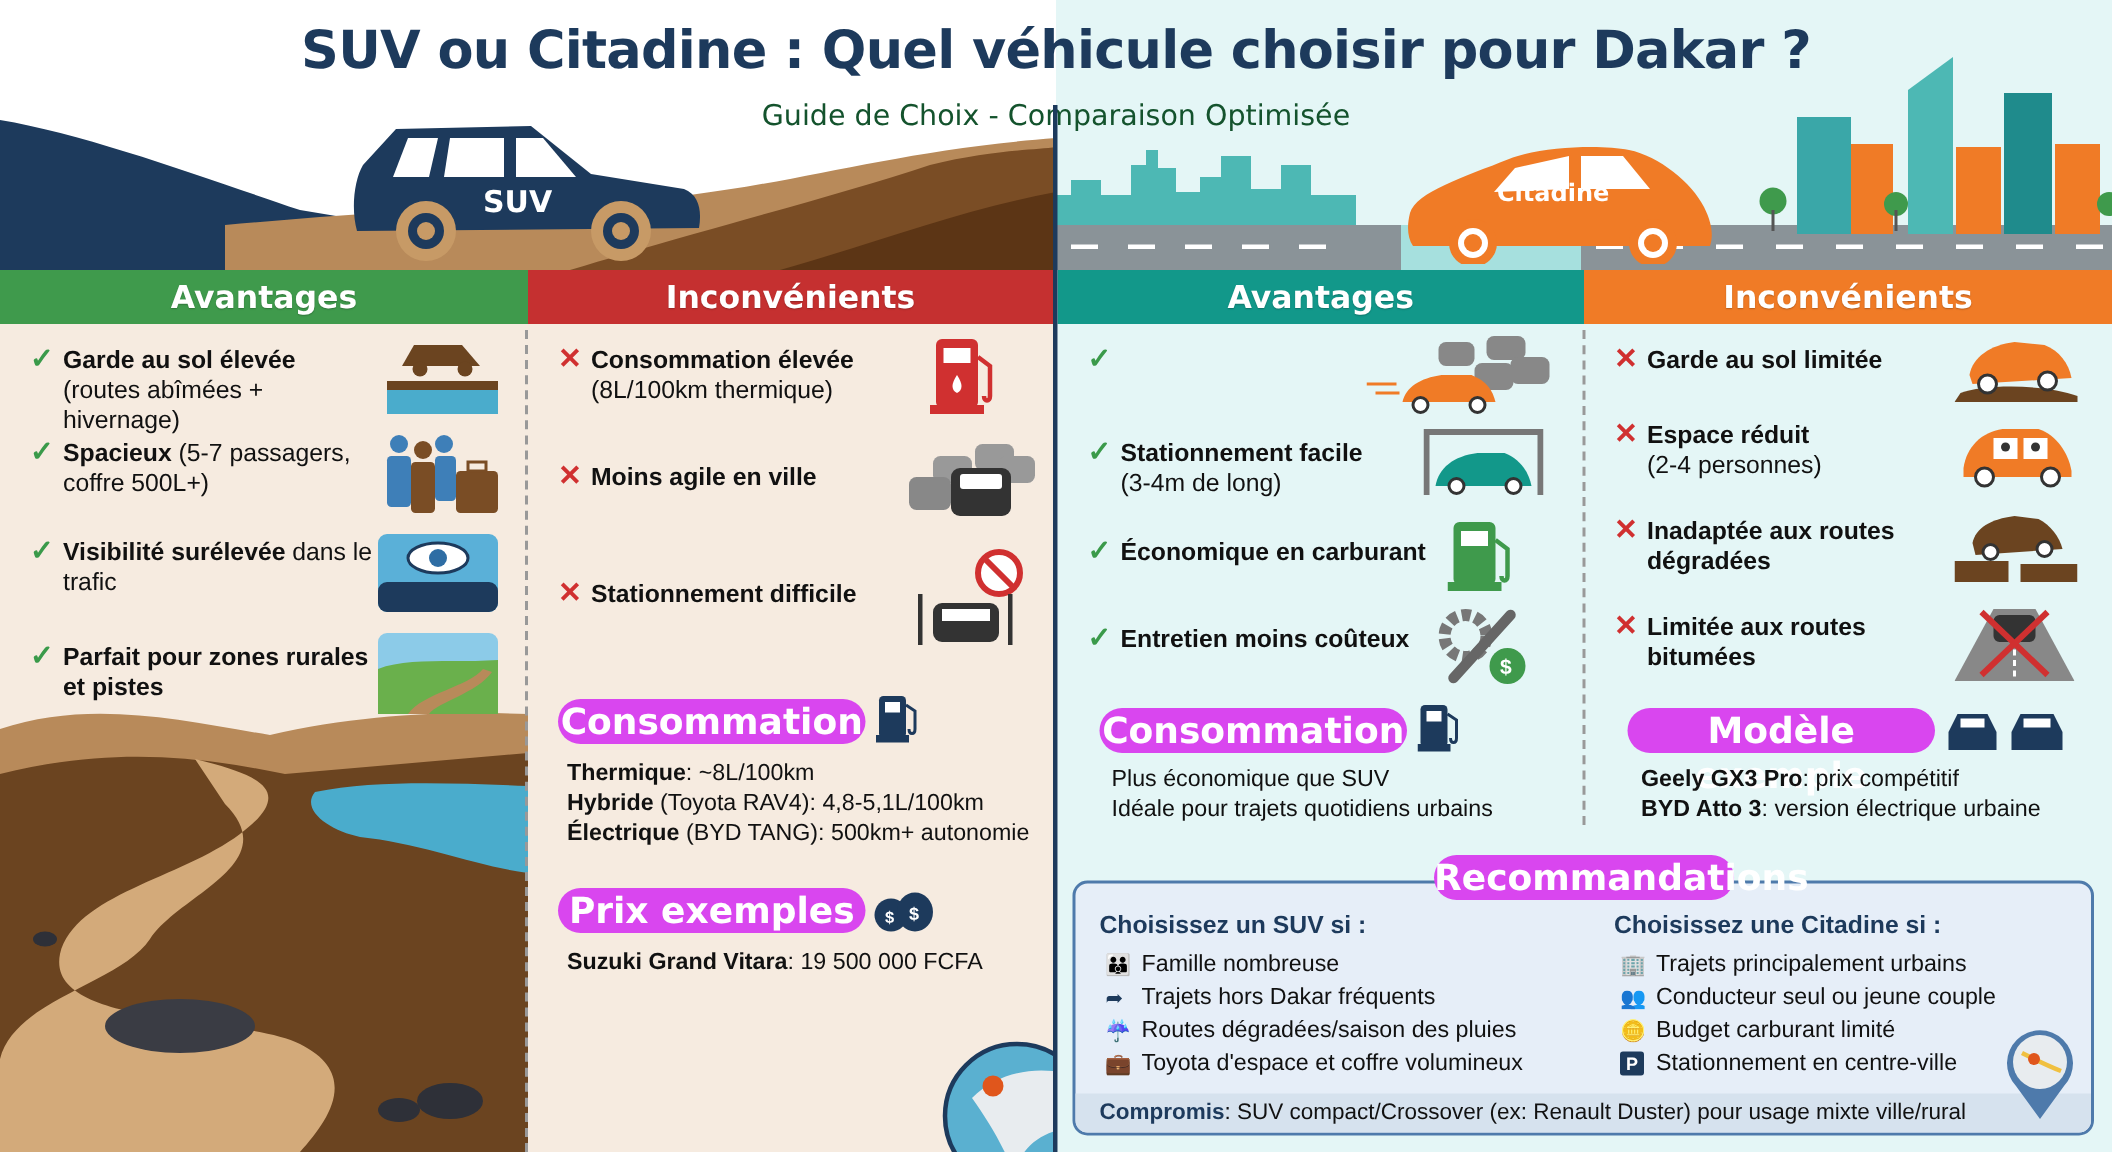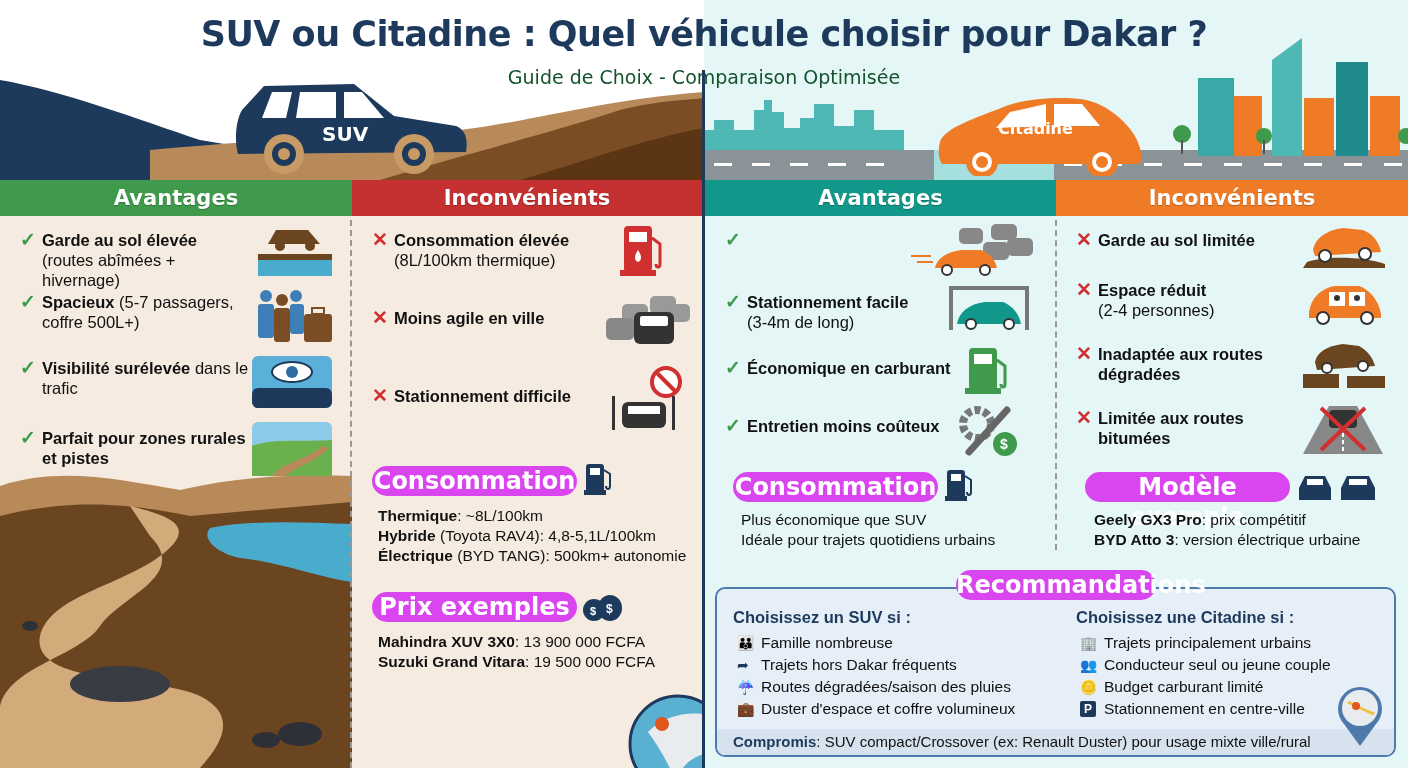--- a/index.html
+++ b/index.html
@@ -222,21 +222,20 @@
   </div>
 
   <div class="pill" style="left:372px;top:376px;width:205px">Prix exemples</div>
   <svg class="icon-box" style="left:582px;top:370px" width="40" height="36">
     <ellipse cx="12" cy="24" rx="11" ry="11" fill="#1d3a5c"></ellipse>
       <ellipse cx="28" cy="22" rx="12" ry="13" fill="#1d3a5c"></ellipse>
       <text x="8" y="29" fill="#fff" font-size="11" font-weight="bold" font-family="Liberation Sans,sans-serif">$</text>
       <text x="24" y="27" fill="#fff" font-size="12" font-weight="bold" font-family="Liberation Sans,sans-serif">$</text>
   </svg>
   <div class="info" style="left:378px;top:416px;width:320px">
-    <div><b>Mahindra XUV 3X0</b><span>: 13 900 000 FCFA</span></div>
     <div><b>Suzuki Grand Vitara</b><span>: 19 500 000 FCFA</span></div>
   </div>
 
   <svg class="icon-box" style="left:628px;top:476px" width="74" height="76">
     <circle cx="50" cy="52" r="48" fill="#5ab0d0" stroke="#1d3a5c" stroke-width="3"></circle>
       <path d="M20 40 C40 20 70 18 90 26 L90 60 C70 60 54 70 48 90 C40 70 30 54 20 40Z" fill="#e8ecef"></path>
       <circle cx="34" cy="32" r="7" fill="#e0561c"></circle>
   </svg>
 </div>
 
@@ -373,21 +372,21 @@
 <div class="reco-line" style="left:737px;top:656px">
     <span class="ri">➦</span>
     <span>Trajets hors Dakar fréquents</span>
   </div>
 <div class="reco-line" style="left:737px;top:678px">
     <span class="ri">☔</span>
     <span>Routes dégradées/saison des pluies</span>
   </div>
 <div class="reco-line" style="left:737px;top:700px">
     <span class="ri">💼</span>
-    <span>Duster d'espace et coffre volumineux</span>
+    <span>Toyota d'espace et coffre volumineux</span>
   </div>
 
 <div class="reco-title" style="left:1076px;top:608px">Choisissez une Citadine si :</div>
 <div class="reco-line" style="left:1080px;top:634px">
     <span class="ri">🏢</span>
     <span>Trajets principalement urbains</span>
   </div>
 <div class="reco-line" style="left:1080px;top:656px">
     <span class="ri">👥</span>
     <span>Conducteur seul ou jeune couple</span>

